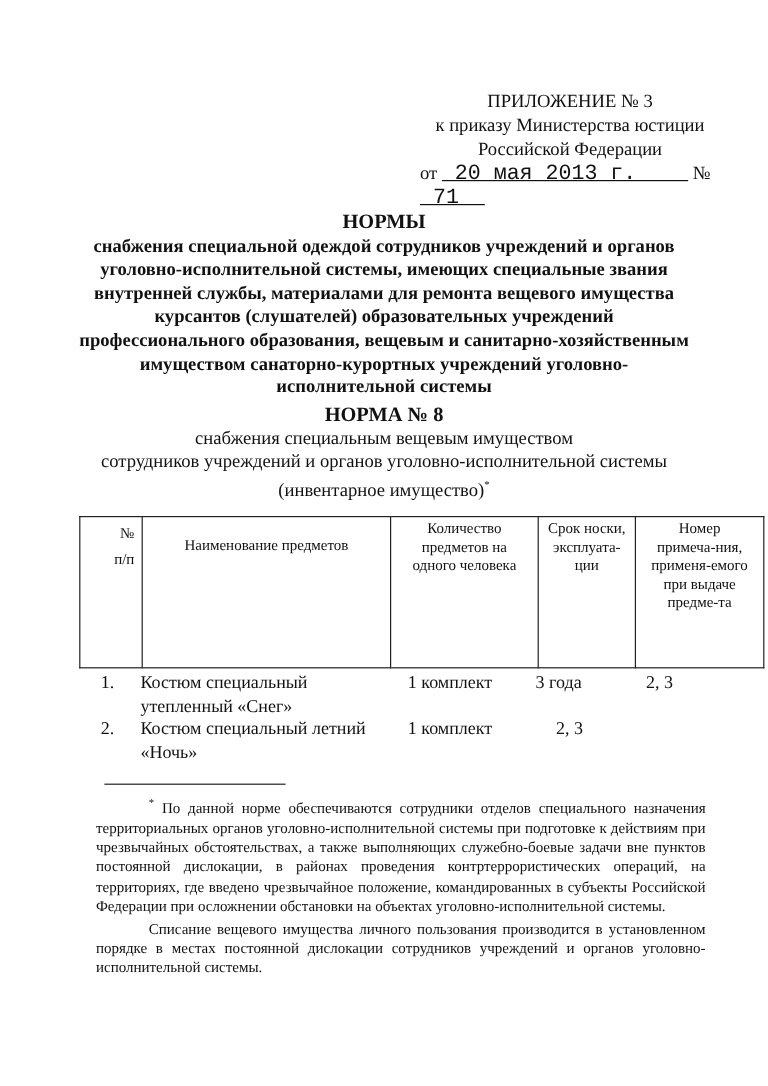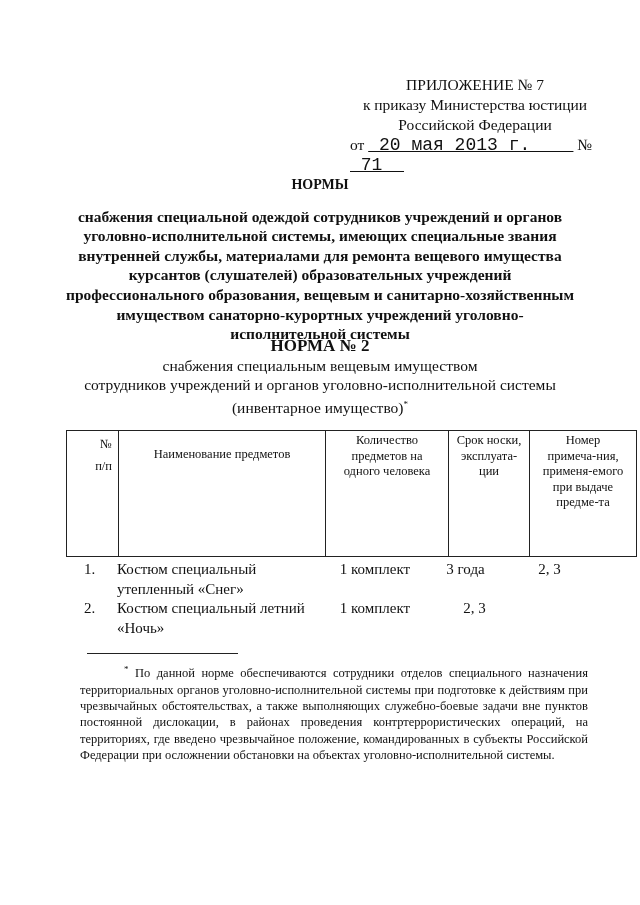--- a/index.html
+++ b/index.html
@@ -3,42 +3,42 @@
 <meta charset="utf-8">
 <style>
   html, body { margin: 0; padding: 0; background: #ffffff; }
   body { width: 640px; height: 905px; position: relative; overflow: hidden;
          font-family: "Liberation Serif", "DejaVu Serif", serif; color: #111; }
   .abs { position: absolute; }
   .approval { left: 330px; top: 75px; width: 290px; text-align: center; font-size: 15.5px; line-height: 20px; }
   .approval .line4 { text-align: left; padding-left: 20px; }
   .mono-ul { font-family: "Liberation Mono", "DejaVu Sans Mono", monospace; font-size: 18px; text-decoration: underline; text-decoration-thickness: 1px; }
   .title-block { left: 60px; top: 175px; width: 520px; text-align: center; font-weight: bold; font-size: 15.5px; line-height: 19.6px; }
-  .title-block .big { font-size: 14px; margin-bottom: 12px; }
+  .title-block .big { font-size: 17px; margin-bottom: 1px; }
   .norm-block { left: 60px; top: 336px; width: 520px; text-align: center; font-size: 15.5px; line-height: 19.5px; }
   .norm-block .big { font-weight: bold; font-size: 17px; }
   sup { font-size: 9px; }
   table.hdr { position: absolute; left: 66px; top: 430px; border-collapse: collapse; }
   table.hdr td { border: 1.3px solid #222; vertical-align: top; text-align: center; font-size: 12.5px; line-height: 15.5px; padding: 2px 2px 0 2px; }
   .rows { position: absolute; left: 66px; top: 560px; width: 530px; font-size: 15px; line-height: 19.5px; }
   .row { display: flex; }
   .row .c1 { width: 47px; text-align: center; }
   .row .c2 { width: 209px; padding-left: 4px; box-sizing: border-box; }
   .row .c3 { width: 106px; text-align: center; }
   .row .c4 { width: 75px; text-align: center; }
   .row .c5 { width: 93px; text-align: center; }
   .fn-rule { left: 87px; top: 653px; width: 151px; height: 0; border-top: 1.4px solid #222; }
   .footnotes { left: 80px; top: 661px; width: 508px; font-size: 12.5px; line-height: 16.4px; text-align: justify; }
   .footnotes p { margin: 0 0 2px 0; text-indent: 44px; }
 </style>
 </head>
 <body>
 
 <div class="abs approval">
-  <div>ПРИЛОЖЕНИЕ № 7</div>
+  <div>ПРИЛОЖЕНИЕ № 3</div>
   <div>к приказу Министерства юстиции</div>
   <div>Российской Федерации</div>
   <div class="line4">
     <span>от</span>
     <span class="mono-ul" style="white-space:pre;"> 20 мая 2013 г.    </span>
     <span>№</span>
     <span class="mono-ul" style="white-space:pre;"> 71  </span>
   </div>
 </div>
 
@@ -47,21 +47,21 @@
   <div>снабжения специальной одеждой сотрудников учреждений и органов</div>
   <div>уголовно-исполнительной системы, имеющих специальные звания</div>
   <div>внутренней службы, материалами для ремонта вещевого имущества</div>
   <div>курсантов (слушателей) образовательных учреждений</div>
   <div>профессионального образования, вещевым и санитарно-хозяйственным</div>
   <div>имуществом санаторно-курортных учреждений уголовно-</div>
   <div>исполнительной системы</div>
 </div>
 
 <div class="abs norm-block">
-  <div class="big">НОРМА № 2</div>
+  <div class="big">НОРМА № 8</div>
   <div>снабжения специальным вещевым имуществом</div>
   <div>сотрудников учреждений и органов уголовно-исполнительной системы</div>
   <div><span>(инвентарное имущество)</span><sup>*</sup></div>
 </div>
 
 <table class="hdr">
   <tbody>
       <tr style="height:126px;">
     <td style="width:43px; text-align:right; padding-right:6px; line-height:22px;">
       <div>№</div>
@@ -94,13 +94,14 @@
     </div>
     <div class="c3">1 комплект</div>
     <div class="c5">2, 3</div>
   </div>
 </div>
 
 <div class="abs fn-rule"></div>
 
 <div class="abs footnotes">
   <p><sup>*</sup><span> По данной норме обеспечиваются сотрудники отделов специального назначения территориальных органов уголовно-исполнительной системы при подготовке к действиям при чрезвычайных обстоятельствах, а также выполняющих служебно-боевые задачи вне пунктов постоянной дислокации, в районах проведения контртеррористических операций, на территориях, где введено чрезвычайное положение, командированных в субъекты Российской Федерации при осложнении обстановки на объектах уголовно-исполнительной системы.</span></p>
+  <p>Списание вещевого имущества личного пользования производится в установленном порядке в местах постоянной дислокации сотрудников учреждений и органов уголовно-исполнительной системы.</p>
 </div>
 
 </body></html>

